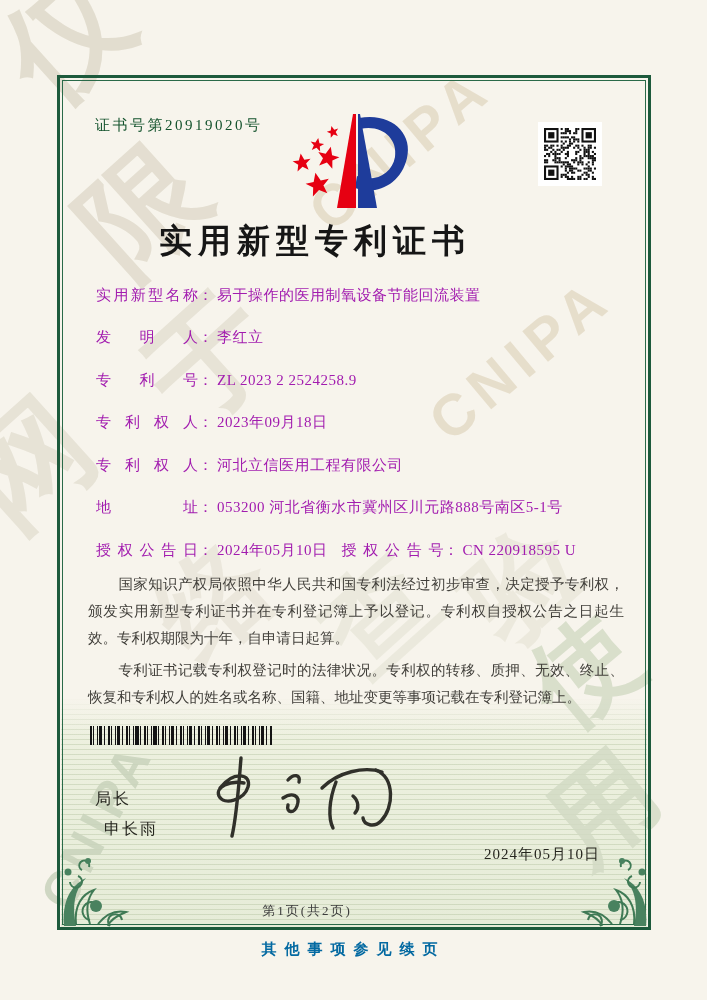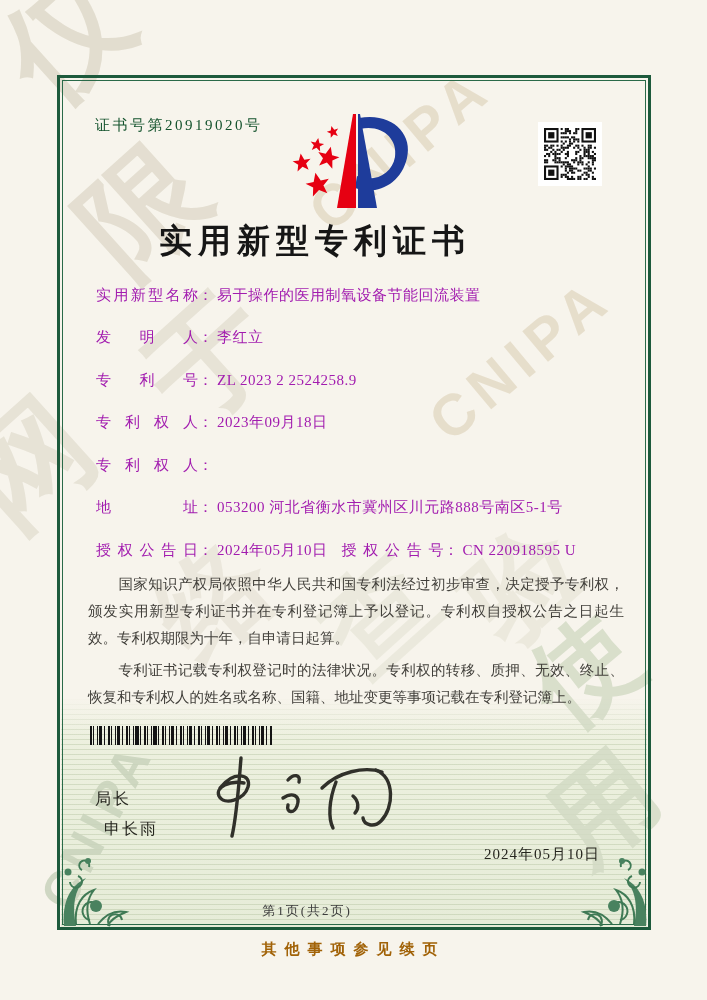--- a/index.html
+++ b/index.html
@@ -69,21 +69,21 @@
       #141414 3px 4px,transparent 4px 7px,
       #141414 7px 8px,transparent 8px 9px,
       #141414 9px 12.5px,transparent 12.5px 14px,
       #141414 14px 15px,transparent 15px 18px);
   }
   .signer-title{position:absolute;left:95px;top:789px;font-size:16px;color:#26261f;letter-spacing:2px;}
   .signer-name{position:absolute;left:95px;top:819px;font-size:16px;color:#26261f;letter-spacing:2px;margin-left:9px;}
   .signature{position:absolute;left:192px;top:752px;width:212px;height:88px;}
   .sign-date{position:absolute;left:484px;top:845px;font-size:15px;color:#26261f;letter-spacing:1px;}
   .page-info{position:absolute;left:0;top:902px;width:614px;text-align:center;font-size:13px;color:#3c3c3c;letter-spacing:2px;}
-  .footer-note{position:absolute;left:0;top:940px;width:707px;text-align:center;font-size:15px;color:#a16207;letter-spacing:8px;font-weight:bold;z-index:3;}
+  .footer-note{position:absolute;left:0;top:940px;width:707px;text-align:center;font-size:15px;color:#0369a1;letter-spacing:8px;font-weight:bold;z-index:3;}
   .flourish{position:absolute;width:82px;height:100px;z-index:3;}
   .flourish.bl{left:60px;top:828px;}
   .flourish.br{right:57px;top:828px;transform:scaleX(-1);}
 </style>
 </head>
 <body>
 
 <div class="page">
 
   <span class="wm wm1">仅</span>
@@ -357,20 +357,21 @@
           <span class="fvalue">ZL 2023 2 2524258.9</span>
       </div>
       <div class="frow">
         <span class="flabel">专利权人</span>
           <span class="fcolon">：</span>
           <span class="fvalue">2023年09月18日</span>
       </div>
       <div class="frow">
         <span class="flabel">专利权人</span>
           <span class="fcolon">：</span>
+          <span class="fvalue">河北立信医用工程有限公司</span>
       </div>
       <div class="frow">
         <span class="flabel">地址</span>
           <span class="fcolon">：</span>
           <span class="fvalue">053200 河北省衡水市冀州区川元路888号南区5-1号</span>
       </div>
       <div class="frow">
         <span class="flabel">授权公告日</span>
           <span class="fcolon">：</span>
           <span class="fvalue">2024年05月10日</span>

